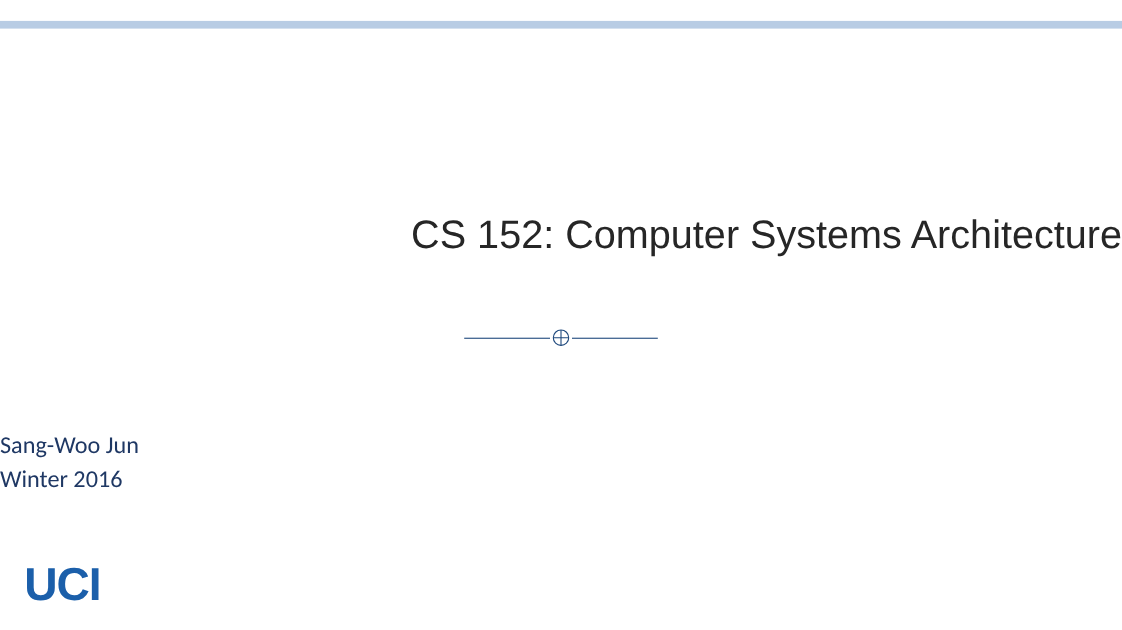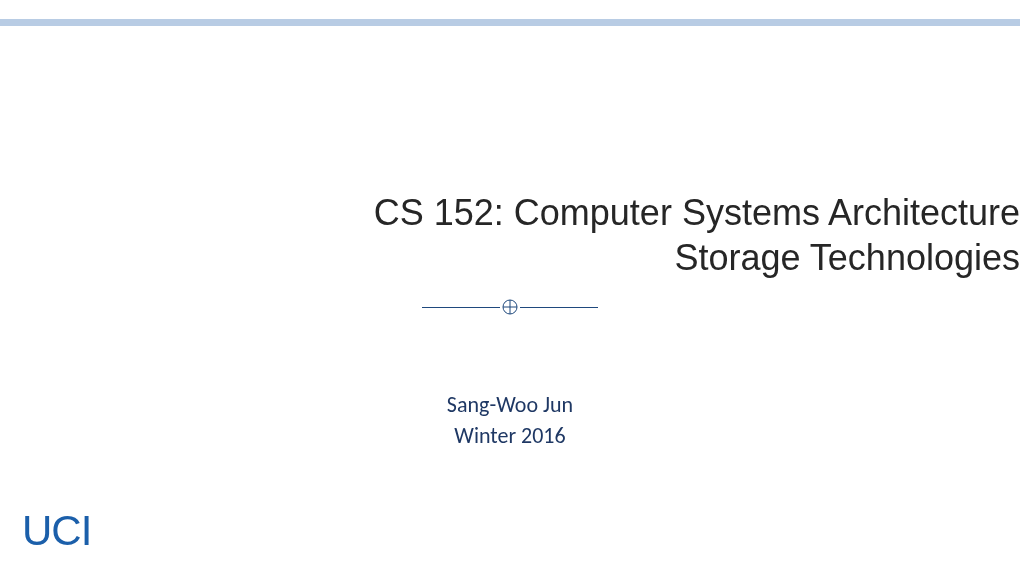--- a/index.html
+++ b/index.html
@@ -59,49 +59,48 @@
       position: relative;
     }
     .divider-circle svg {
       display: block;
     }
     .author-container {
       position: absolute;
       top: 390px;
       left: 0;
       right: 0;
-      text-align: center;
+      text-align: left;
     }
     .author-line {
       font-size: 22px;
       color: #1f3864;
       font-family: Calibri, Arial, sans-serif;
       line-height: 1.4;
     }
     .logo-container {
       position: absolute;
       bottom: 18px;
       left: 22px;
     }
     .logo {
       font-family: Arial, Helvetica, sans-serif;
       font-size: 42px;
-      font-weight: 400;
+      font-weight: 700;
       color: #1b5faa;
       letter-spacing: -1px;
     }
   </style>
 </head>
 <body>
 
 <div class="top-bar"></div>
 
 <div class="title-container">
   <div class="title-line">CS 152: Computer Systems Architecture</div>
-  <div class="title-line">Storage Technologies</div>
 </div>
 
 <div class="divider-container">
   <div class="divider-line"></div>
   <div class="divider-circle">
     <svg width="16" height="16" viewBox="0 0 16 16">
       <circle cx="8" cy="8" r="7" fill="none" stroke="#1f497d" stroke-width="1"></circle>
       <line x1="8" y1="1" x2="8" y2="15" stroke="#1f497d" stroke-width="1"></line>
       <line x1="1" y1="8" x2="15" y2="8" stroke="#1f497d" stroke-width="1"></line>
     </svg>

